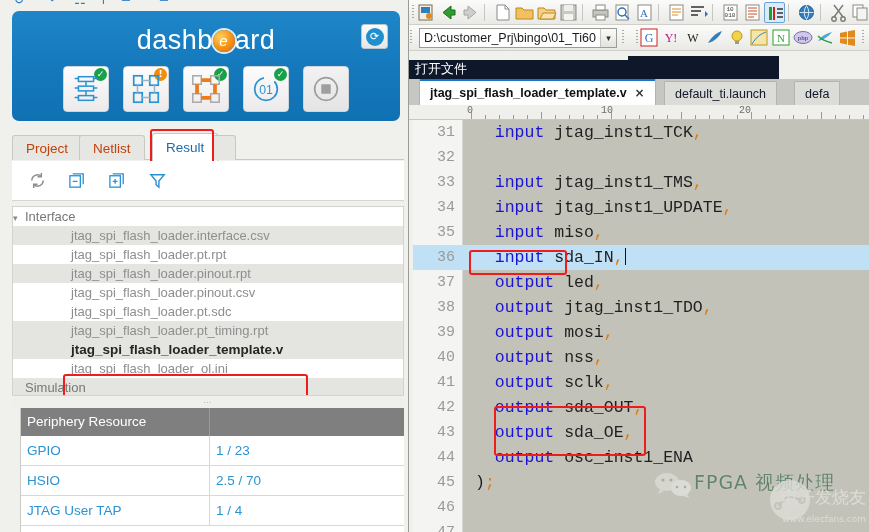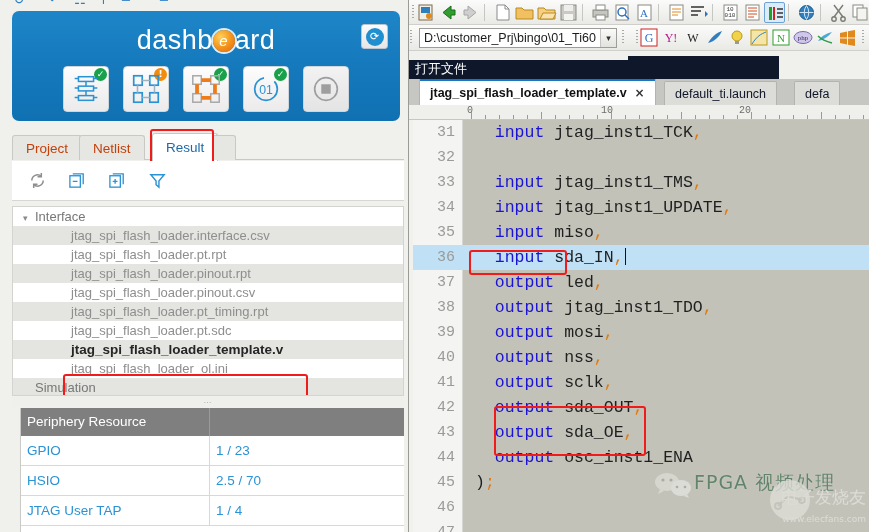--- a/index.html
+++ b/index.html
@@ -113,21 +113,21 @@
   
   #file-tree {
     position: absolute; left: 12px; top: 206px; width: 392px; height: 190px;
     background: #ffffff; border: 1px solid #d3d3cf; overflow: hidden;
   }
   .tree-row {
     height: 19px; line-height: 19px; font-size: 13px; color: #8e8e8e;
     white-space: nowrap; overflow: hidden;
   }
   .tree-row.alt { background: #e4e4e1; }
-  .tree-group { padding-left: 10px; color: #777; }
+  .tree-group { color: #777; }
   .tree-group .caret {
     display: inline-block; width: 12px; color: #8a8a8a; font-size: 9px;
     font-family: "DejaVu Sans", sans-serif;
   }
   .tree-file { padding-left: 58px; }
   .tree-file.picked { color: #262626; font-weight: bold; font-size: 13.5px; }
   #rb-template { left: 50px; top: 167px; width: 245px; height: 25px; }
 
   
   #splitter {
@@ -419,22 +419,22 @@
     </div>
 
     <div id="file-tree">
       <div class="tree-row tree-group">
         <span class="caret">▾</span><span>Interface</span>
       </div>
       <div class="tree-row tree-file alt">jtag_spi_flash_loader.interface.csv</div>
       <div class="tree-row tree-file">jtag_spi_flash_loader.pt.rpt</div>
       <div class="tree-row tree-file alt">jtag_spi_flash_loader.pinout.rpt</div>
       <div class="tree-row tree-file">jtag_spi_flash_loader.pinout.csv</div>
+      <div class="tree-row tree-file">jtag_spi_flash_loader.pt.sdc</div>
       <div class="tree-row tree-file alt">jtag_spi_flash_loader.pt_timing.rpt</div>
-      <div class="tree-row tree-file">jtag_spi_flash_loader.pt.sdc</div>
       <div class="tree-row tree-file alt picked">jtag_spi_flash_loader_template.v</div>
       <div class="tree-row tree-file">jtag_spi_flash_loader_ol.ini</div>
       <div class="tree-row tree-group alt">
         <span class="caret"></span><span>Simulation</span>
       </div>
       <div class="redbox" id="rb-template"></div>
     </div>
 
     <div id="splitter">
       <span class="split-dots">⋯</span>

